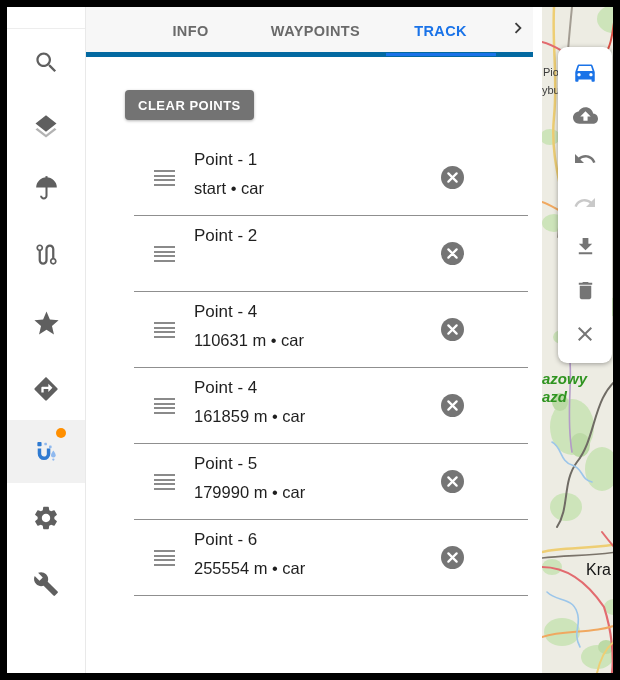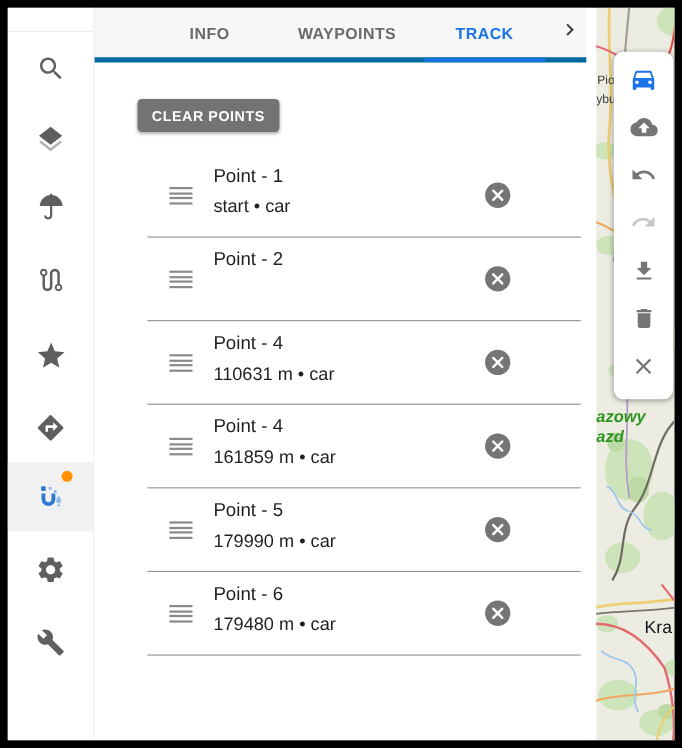--- a/index.html
+++ b/index.html
@@ -237,21 +237,21 @@
       </div>
 
       <div class="row">
         <div class="handle">
             <span></span>
             <span></span>
             <span></span>
             <span></span>
           </div>
         <div class="row-title">Point - 6</div>
-        <div class="row-sub">179480 m • car</div>
+        <div class="row-sub">255554 m • car</div>
         <div class="row-delete">
             <svg width="11" height="11" viewBox="0 0 12 12">
               <path d="M1.5 1.5 L10.5 10.5 M10.5 1.5 L1.5 10.5" stroke="#fff" stroke-width="2.4" stroke-linecap="round"></path>
             </svg>
           </div>
         <div class="row-divider"></div>
       </div>
 
 
     </div>

